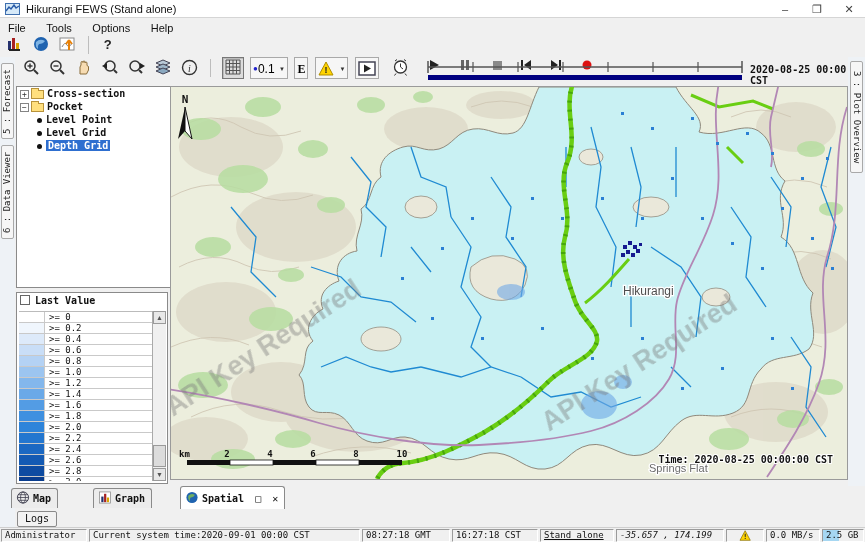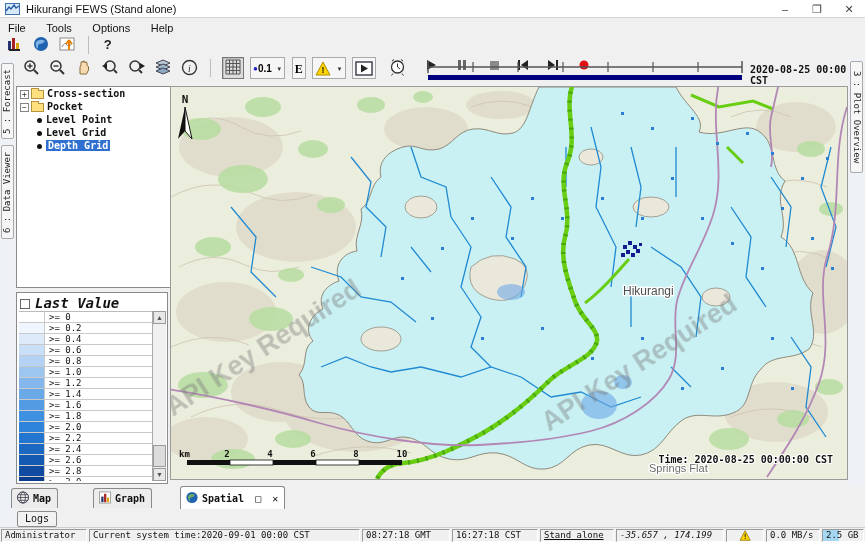--- a/index.html
+++ b/index.html
@@ -37,21 +37,21 @@
   #tree-pane { left:16px; top:86px; width:164px; height:202px; background:#fff; border:1px solid #8a8a8a; overflow:hidden; }
   .trow { height:12px; line-height:12px; white-space:nowrap; font-family:"DejaVu Sans Mono",monospace; font-size:10px; font-weight:bold; color:#111; margin-top:1px; }
   .trow span { vertical-align:middle; }
   .expander { display:inline-block; width:9px; height:9px; border:1px solid #848484; background:#fff; font-size:8px; line-height:7px; text-align:center; color:#333; margin:0 2px 0 3px; font-weight:normal; }
   .folder { display:inline-block; width:13px; height:9px; background:#ffdf7e; border:1px solid #b8923a; margin-right:3px; position:relative; }
   .folder:before { content:""; position:absolute; left:-1px; top:-3px; width:6px; height:2px; background:#ffdf7e; border:1px solid #b8923a; border-bottom:none; }
   .bullet { display:inline-block; width:5px; height:5px; background:#111; border-radius:50%; margin:0 4px 0 2px; }
   .leaf-indent { display:inline-block; width:18px; }
   .sel { background:#2e6fd0; color:#fff; padding:0 2px; }
   #legend-pane { left:16px; top:292px; width:152px; height:192px; background:#fff; border:1px solid #8a8a8a; }
-  #legend-head { height:16px; padding:2px 3px; font-family:"DejaVu Sans Mono",monospace; font-size:14px; font-weight:bold; color:#111;font-style:italic; }
+  #legend-head { height:16px; padding:2px 3px; font-family:"DejaVu Sans Mono",monospace; font-size:10px; font-weight:bold; color:#111; }
   .cbox { display:inline-block; width:10px; height:10px; border:1px solid #666; background:#fff; vertical-align:-1px; margin-right:5px; }
   #legend-body { position:absolute; left:2px; top:18px; width:134px; height:170px; overflow:hidden; border-top:1px solid #bbb; }
   .lrow { height:11px; border-bottom:1px solid #c9c9c9; white-space:nowrap; }
   .lsw { display:inline-block; width:26px; height:10px; border-right:1px solid #c9c9c9; vertical-align:top; }
   .llb { display:inline-block; font-family:"DejaVu Sans Mono",monospace; font-size:9px; line-height:11px; color:#111; padding-left:4px; vertical-align:top; }
   #legend-scroll { position:absolute; right:1px; top:18px; width:14px; height:170px; background:#f0f0f0; border-left:1px solid #aaa; }
   .sarrow { position:absolute; left:0; width:13px; height:13px; background:#e8e8e8; border:1px solid #9a9a9a; font-size:7px; line-height:11px; text-align:center; color:#555; }
   #scroll-thumb { position:absolute; left:0; width:13px; height:22px; background:#dcdcdc; border:1px solid #9a9a9a; bottom:14px; }
   
   #map-pane { left:170px; top:86px; width:678px; height:394px; background:#ecEEDf; border:1px solid #9a9a9a; overflow:hidden; }
@@ -164,21 +164,21 @@
         <text x="9.5" y="13.5" font-size="10" text-anchor="middle" fill="#333" font-family="serif" font-style="italic">i</text>
       </svg>
   </span>
   <span class="tsep"></span>
   <span class="tbtn pressed">
     <svg width="16" height="16" viewBox="0 0 16 16">
         <path d="M1 1 H15 V15 H1 Z M1 4.5 H15 M1 8 H15 M1 11.5 H15 M4.5 1 V15 M8 1 V15 M11.5 1 V15" stroke="#555" fill="none"></path>
       </svg>
   </span>
   <span class="tbtn">
-    <span style="color:#2222cc;font-size:8px;vertical-align:middle;">●</span><span style="font-size:10px;vertical-align:middle;font-weight:bold;">0.1</span>
+    <span style="color:#2222cc;font-size:8px;vertical-align:middle;">●</span><span style="font-size:12px;vertical-align:middle;">0.1</span>
     <span class="caret">▼</span>
   </span>
   <span class="tbtn">
     <span style="font-size:12px;font-weight:bold;font-family:'Liberation Serif',serif;">E</span>
   </span>
   <span class="tbtn">
     <svg width="17" height="15" viewBox="0 0 17 15" style="vertical-align:middle;">
         <polygon points="8,1 15,14 1,14" fill="#ffd400" stroke="#b08d00"></polygon>
         <text x="8" y="12" font-size="9" text-anchor="middle" fill="#222" font-weight="bold">!</text>
       </svg>

